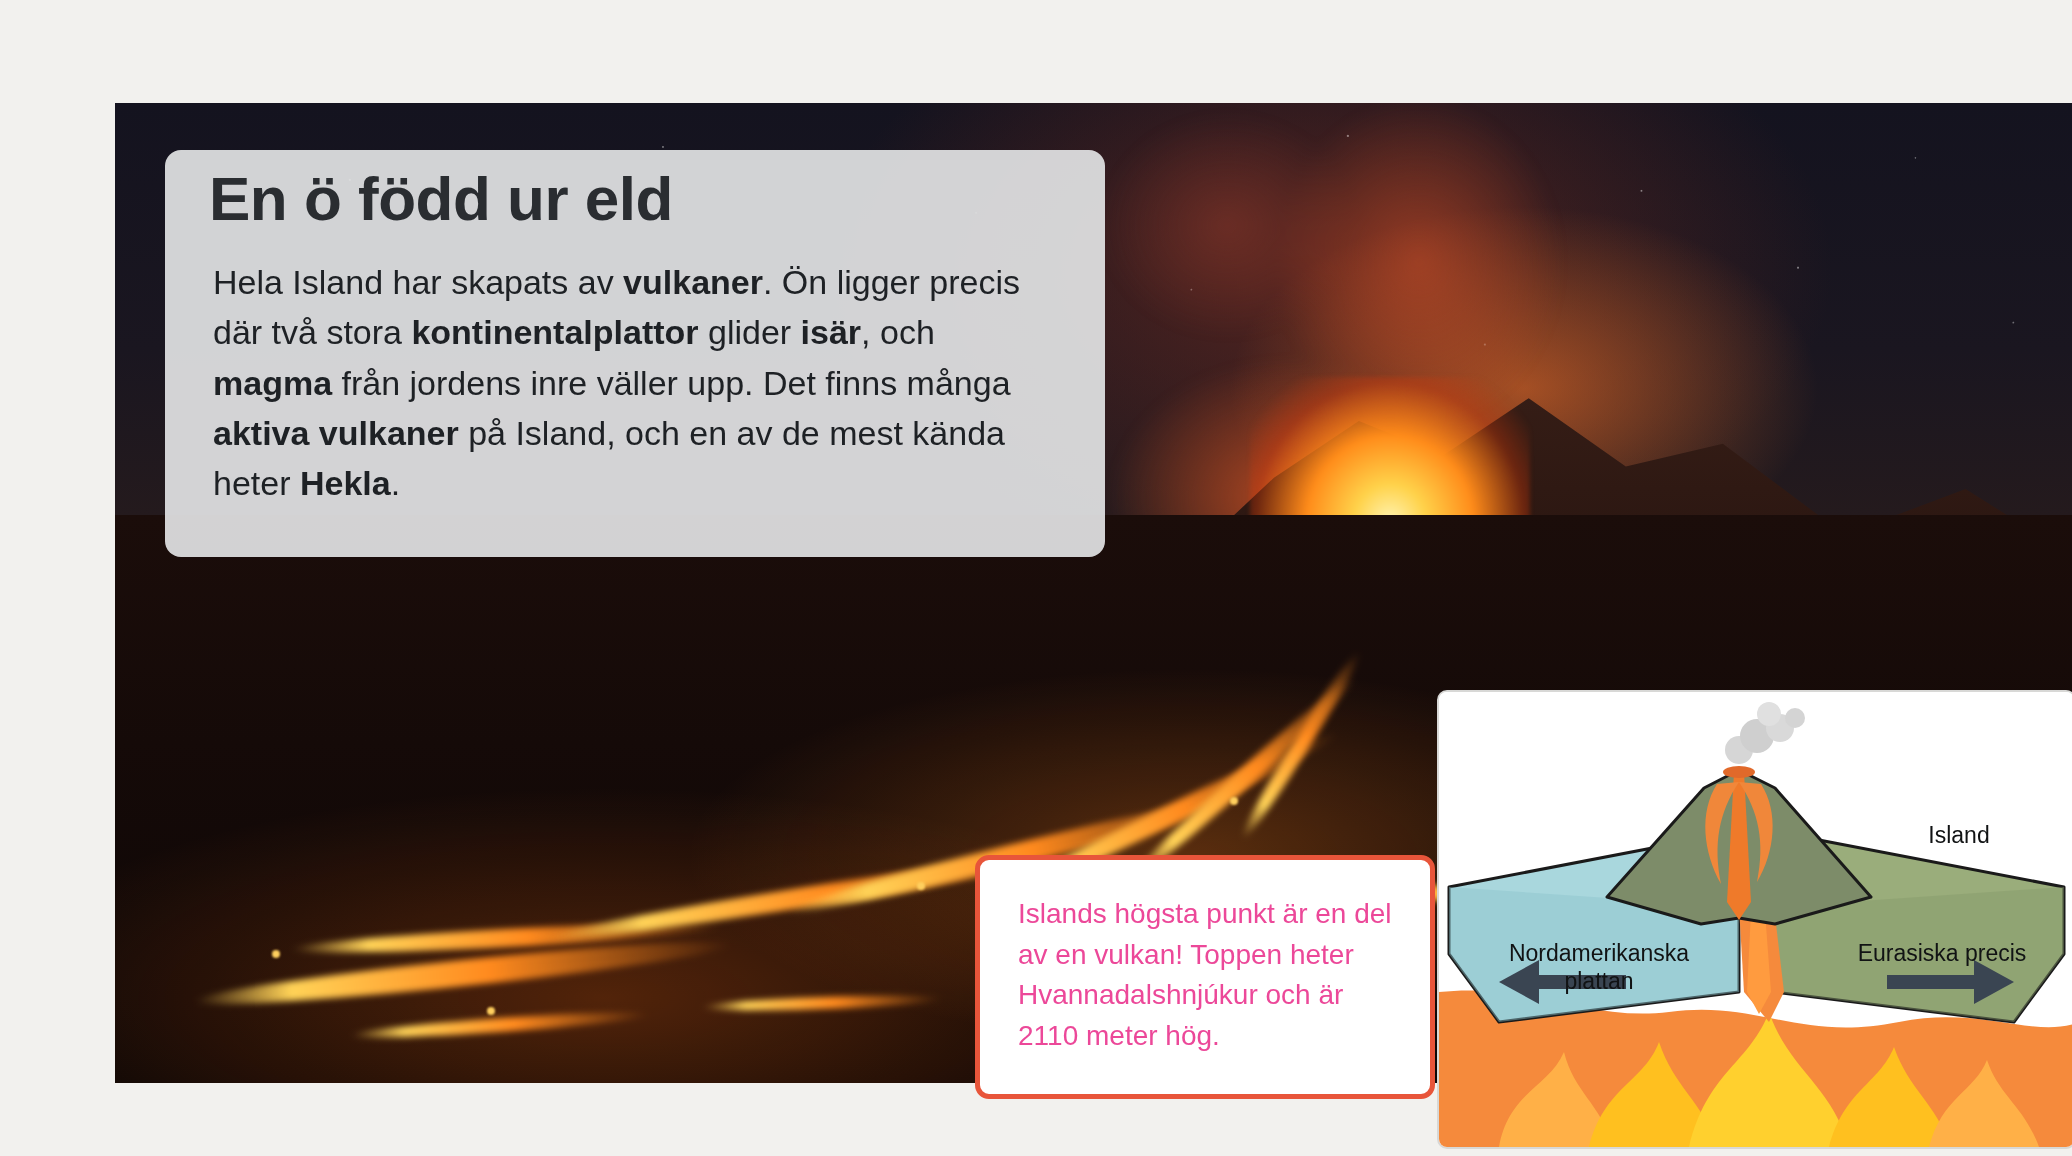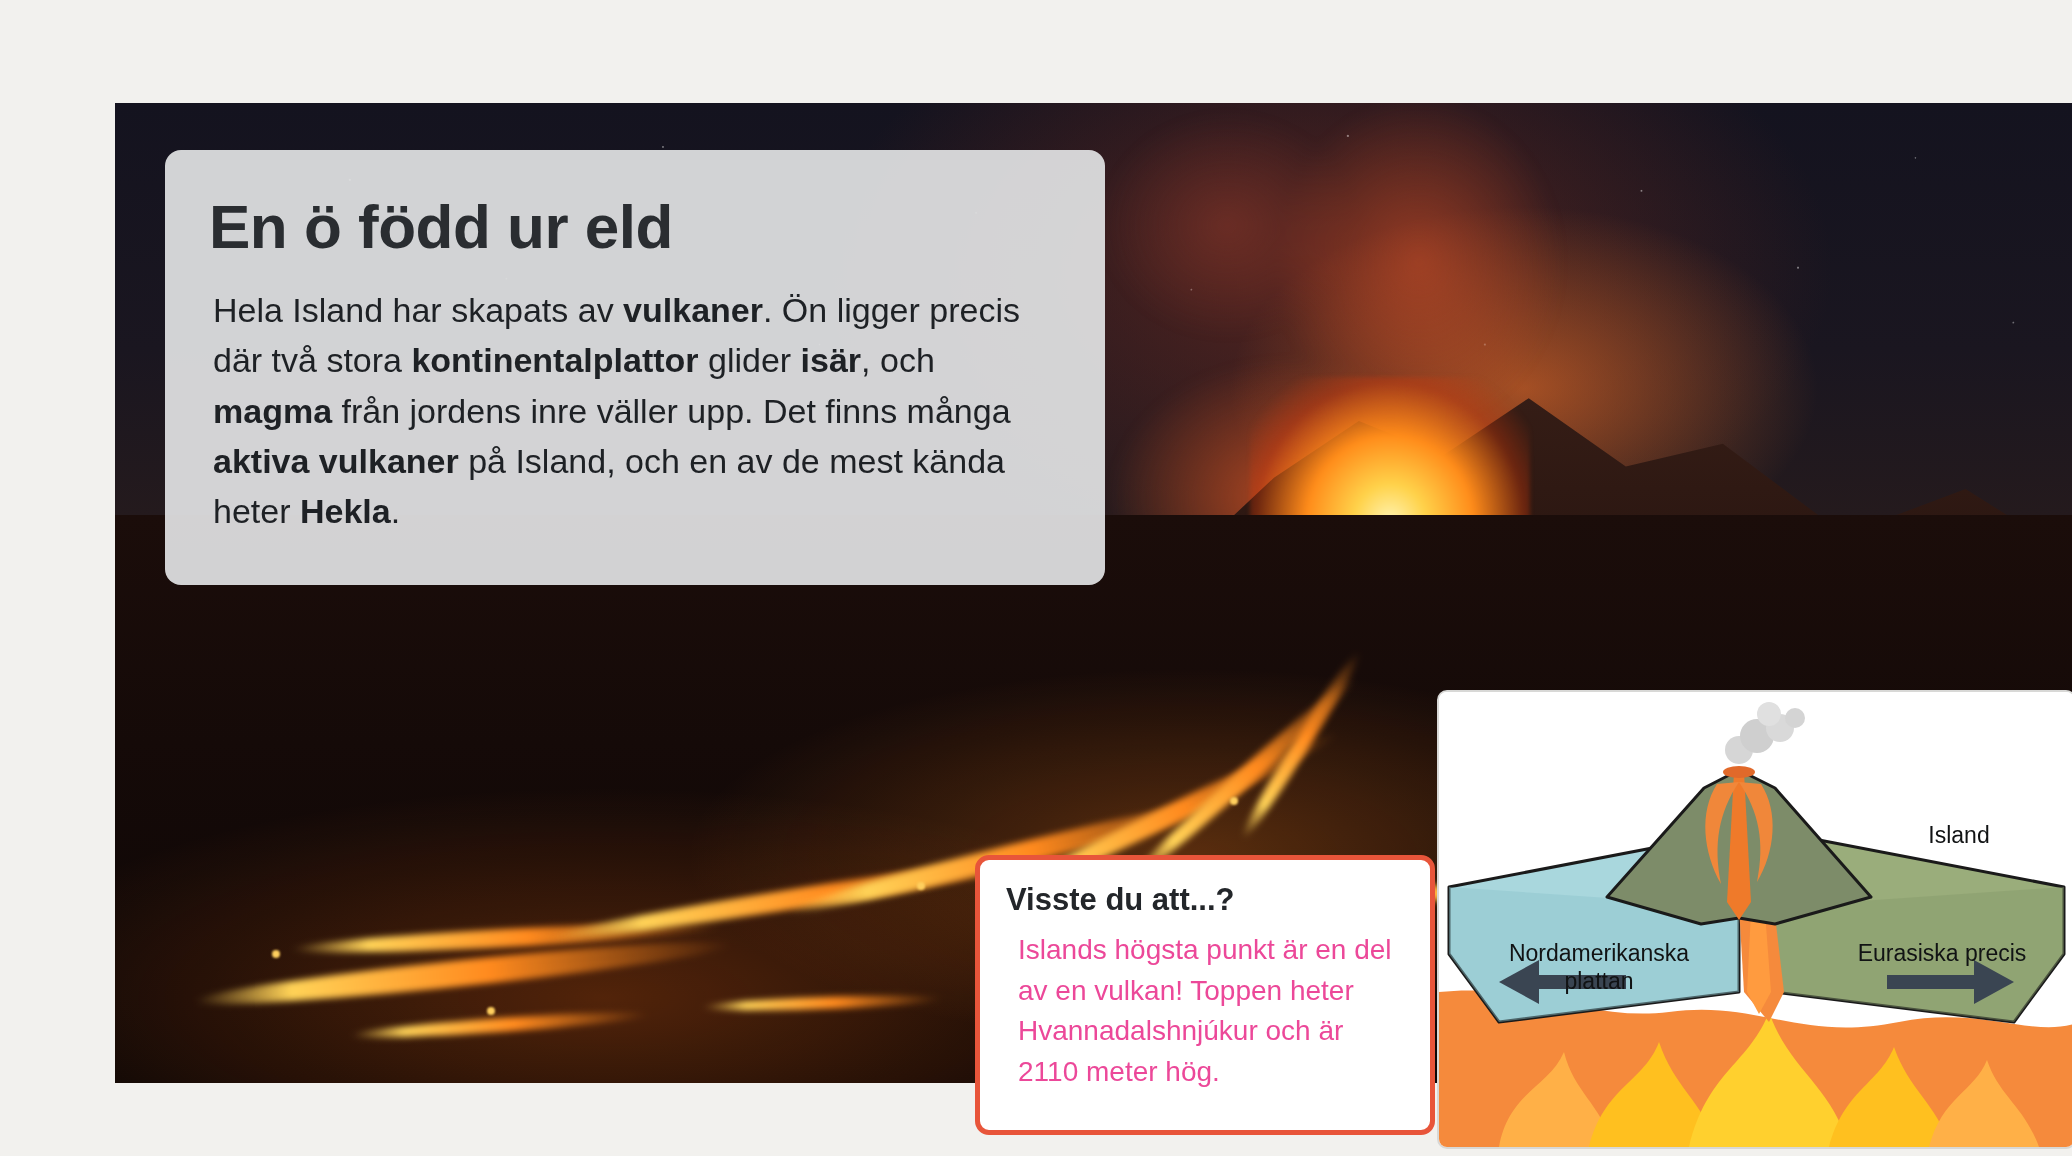--- a/index.html
+++ b/index.html
@@ -141,21 +141,21 @@
   }
 
   
   .title-card {
     position: absolute;
     left: 165px;
     top: 150px;
     width: 940px;
     background: rgba(225,226,227,0.93);
     border-radius: 16px;
-    padding: 44px 44px 44px 44px;
+    padding: 16px 44px 44px 44px;
     box-sizing: border-box;
   }
 
   .title-card h1 {
     margin: 0 0 26px 0;
     font-size: 62px;
     line-height: 1.05;
     font-weight: bold;
     color: #2a2d31;
     letter-spacing: -0.5px;
@@ -256,21 +256,20 @@
       <div class="spatter" style="left:76%; bottom:33%;"></div>
     </div>
   </div>
 
   <div class="title-card">
     <h1>En ö född ur eld</h1>
     <p id="intro-paragraph"><span>Hela Island har skapats av </span><b>vulkaner</b><span>. Ön ligger precis där två stora </span><b>kontinentalplattor</b><span> glider </span><b>isär</b><span>, och </span><b>magma</b><span> från jordens inre väller upp. Det finns många </span><b>aktiva vulkaner</b><span> på Island, och en av de mest kända heter </span><b>Hekla</b><span>.</span></p>
   </div>
 
   <div class="fact-box">
-    <h2>Visste du att...?</h2>
     <p>Islands högsta punkt är en del av en vulkan! Toppen heter Hvannadalshnjúkur och är 2110 meter hög.</p>
   </div>
 
   <div class="diagram">
     <svg width="635" height="455" viewBox="0 0 635 455" xmlns="http://www.w3.org/2000/svg">
       <rect x="0" y="0" width="635" height="455" fill="#ffffff"></rect>
 
       <path d="M0,300 C90,290 150,330 230,320 C320,308 360,350 460,330 C540,314 590,345 635,332 L635,455 L0,455 Z" fill="#f58a3c"></path>
       <path d="M60,455 C70,400 110,395 125,360 C135,400 160,410 175,455 Z" fill="#ffb047"></path>
       <path d="M150,455 C165,395 205,390 220,350 C235,395 262,408 280,455 Z" fill="#ffc01f"></path>

